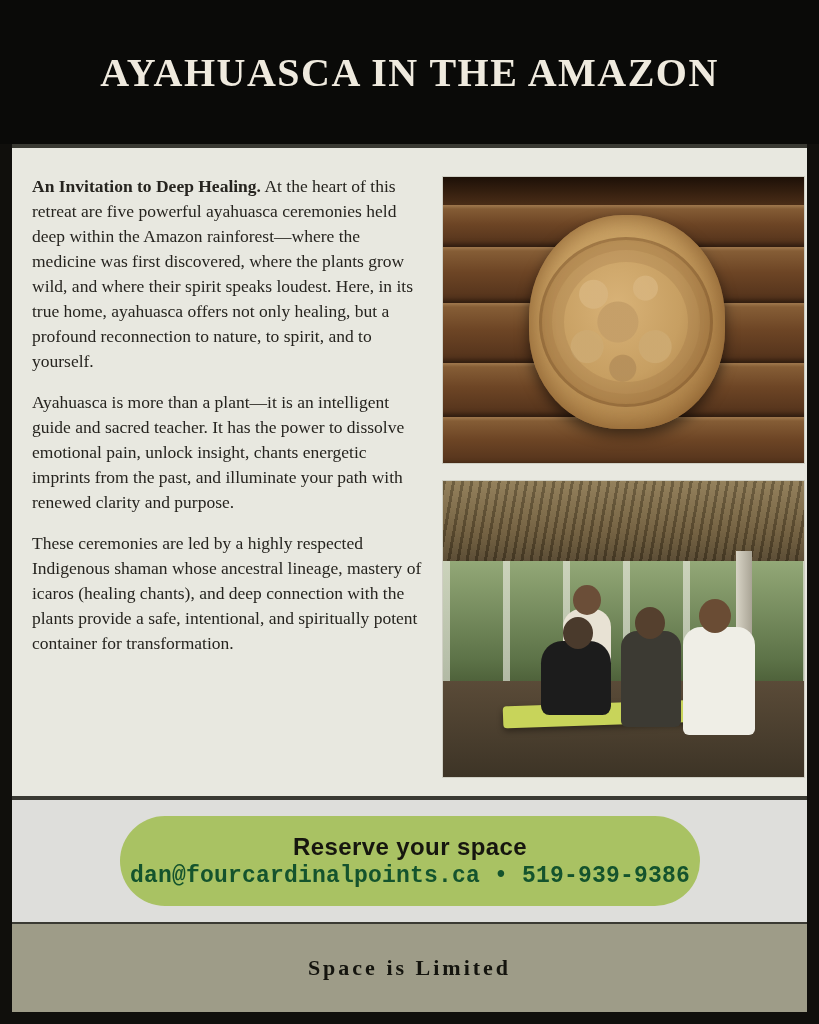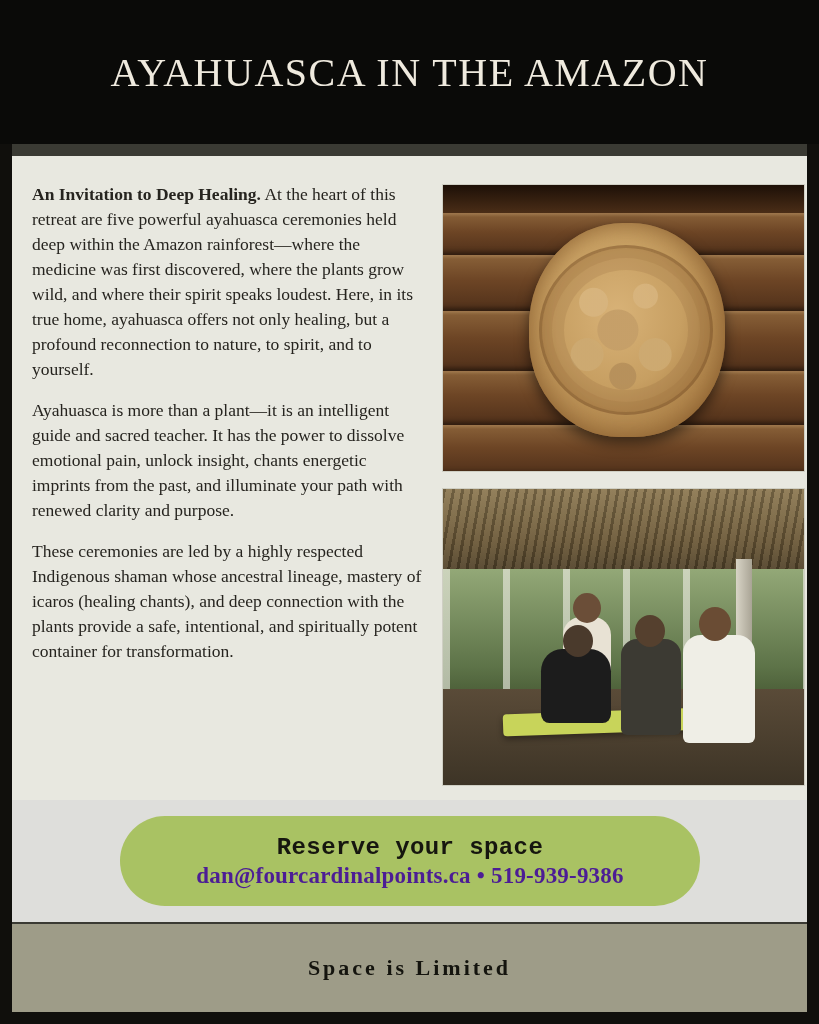--- a/index.html
+++ b/index.html
@@ -38,31 +38,31 @@
     width: 819px;
     height: 144px;
     background: #0a0a08;
     display: flex;
     align-items: center;
     justify-content: center;
   }
   .header h1 {
     margin: 0;
     font-family: "Liberation Serif", serif;
-    font-weight: normal;
+    font-weight: bold;
     font-size: 40px;
     letter-spacing: 1.5px;
     color: #efeade;
     text-align: center;
   }
 
   .body-area {
     position: absolute;
     left: 12px;
-    top: 156px;
+    top: 148px;
     width: 795px;
     height: 648px;
     background: #e8e8e0;
     box-sizing: border-box;
   }
   .body-inner {
     position: absolute;
     left: 0; top: 0; right: 0; bottom: 0;
     padding: 26px 18px 10px 20px;
     box-sizing: border-box;
@@ -227,31 +227,31 @@
     height: 90px;
     border-radius: 46px;
     background: #a9c263;
     display: flex;
     flex-direction: column;
     align-items: center;
     justify-content: center;
     gap: 2px;
   }
   .cta-title {
-    font-family: Liberation Mono, monospace;
+    font-family: Liberation Sans, sans-serif;
     font-weight: bold;
     font-size: 24px;
     color: #16160f;
     letter-spacing: .4px;
   }
   .cta-contact {
-    font-family: Liberation Serif, serif;
+    font-family: Liberation Mono, monospace;
     font-weight: bold;
     font-size: 23px;
-    color: #4c1d95;
+    color: #14532d;
     letter-spacing: .2px;
   }
 
   .footer {
     position: absolute;
     left: 12px;
     top: 924px;
     width: 795px;
     height: 88px;
     background: #9e9c88;

